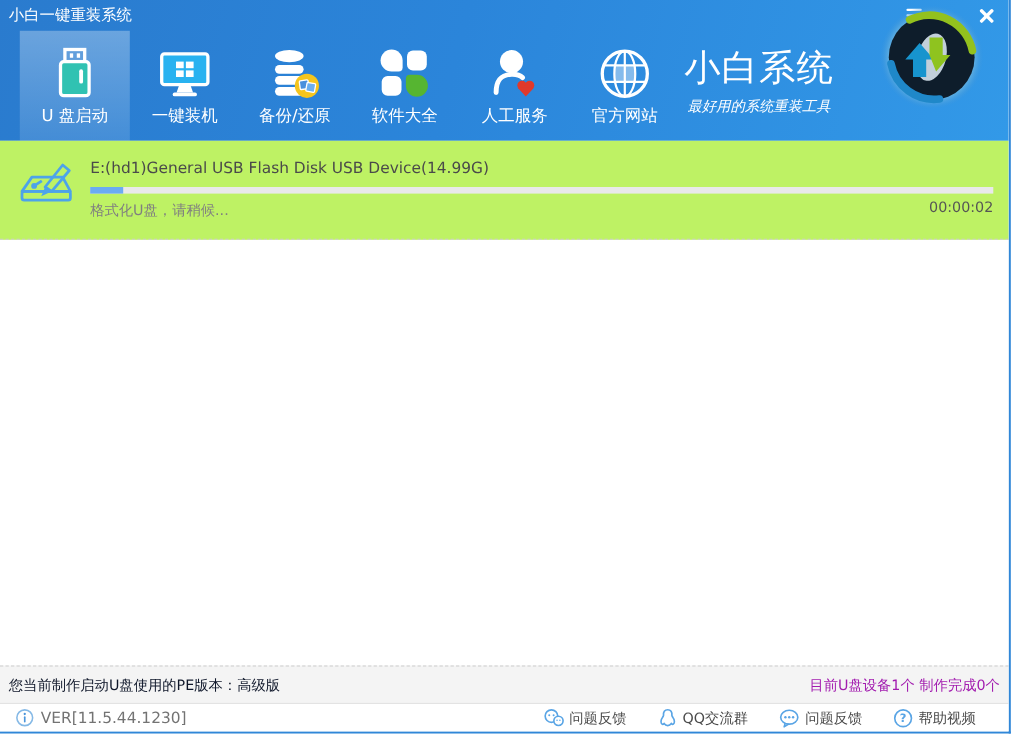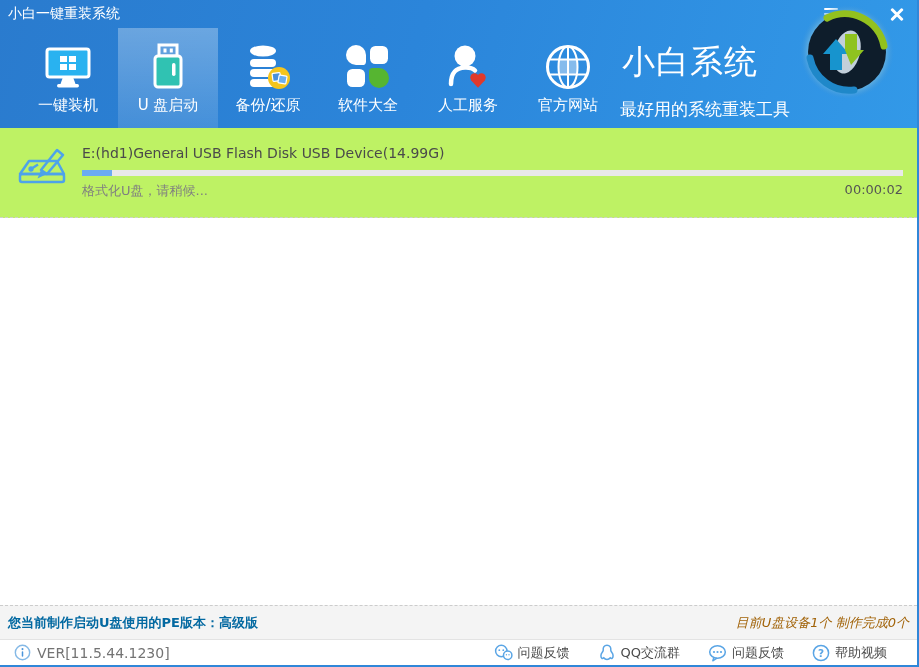--- a/index.html
+++ b/index.html
@@ -24,35 +24,35 @@
   .tab.active{ background:linear-gradient(180deg,rgba(255,255,255,.30),rgba(255,255,255,.12));}
   .icon-box{ width:50px; height:50px; position:relative; flex:0 0 50px;}
   .petal{ position:absolute; background:#fff;}
   .petal.tl{ left:3px; top:3px; width:20px; height:20px; border-radius:50% 50% 18% 50%;}
   .petal.tr{ left:27px; top:4px; width:18px; height:18px; border-radius:30%;}
   .petal.bl{ left:4px; top:27px; width:18px; height:18px; border-radius:30%;}
   .petal.br{ left:26px; top:26px; width:20px; height:20px; background:#56b531; border-radius:18% 50% 50% 50%;}
   
   .brand{ position:absolute; left:620px; top:40px; width:140px; text-align:center; color:#fff;}
   .brand-name{ font-size:33px; letter-spacing:1px; white-space:nowrap;}
-  .brand-slogan{ font-size:17px; margin-top:13px; white-space:nowrap;}
+  .brand-slogan{ font-size:13px; margin-top:3px; white-space:nowrap;font-style:italic;}
   .brand-logo{ position:absolute; left:799px; top:4px;}
   
   .progress-panel{ height:90px; flex:0 0 90px; position:relative; background:#bef264; border-bottom:1px dashed #cfcfcf;}
   .burn-icon{ position:absolute; left:14px; top:15px;}
   .device{ position:absolute; left:82px; top:17px; font-size:14px; color:#4a4a4a;}
   .bar-track{ position:absolute; left:82px; right:14px; top:42px; height:6px; background:#e9e9e9;}
   .bar-fill{ height:100%; background:#6babf2; width:0;}
   .p-status{ position:absolute; left:82px; top:54px; font-size:13px; color:#808080;}
   .elapsed{ position:absolute; right:14px; top:54px; font-size:13px; color:#555;}
   
   .content{ flex:1; background:#fff;}
   .statusbar{ flex:0 0 35px; background:#f4f4f4; border-top:1px dashed #cccccc; border-bottom:1px solid #e3e3e3;
     display:flex; align-items:center; justify-content:space-between; padding:0 8px; font-size:13px;}
-  .statusbar .left{ color:#0369a1;font-weight:bold;} .statusbar .right{ color:#a16207;font-style:italic;}
+  .statusbar .left{ color:#0f172a;} .statusbar .right{ color:#a21caf;}
   .footer{ flex:0 0 25px; background:#fff; display:flex; align-items:center; padding:0 30px 0 14px;}
   .version{ display:flex; align-items:center; gap:6px; color:#737373; font-size:14px;}
   .links{ margin-left:auto; display:flex; gap:28px;}
   .flink{ display:flex; align-items:center; gap:5px; font-size:13px; color:#4a4a4a; cursor:pointer; text-decoration:none;}
 </style>
 </head>
 <body>
 
 <div class="window">
 
@@ -70,46 +70,46 @@
           </div>
         <div class="ctrl">
             <div class="x a"></div>
             <div class="x b"></div>
           </div>
       </div>
     </div>
 
     <div class="tabs">
 
+      <div class="tab active">
+        <span class="icon-box">
+          <svg width="50" height="50" viewBox="0 0 50 50">
+            <rect x="16" y="3" width="18" height="11" fill="none" stroke="#fff" stroke-width="3"></rect>
+            <rect x="20.5" y="6.5" width="3" height="4" fill="#fff"></rect>
+            <rect x="26.8" y="6.5" width="3" height="4" fill="#fff"></rect>
+            <rect x="12" y="14" width="26" height="31" rx="3" fill="#30c2b2" stroke="#fff" stroke-width="3"></rect>
+            <rect x="29" y="21" width="3.5" height="13" rx="1.7" fill="#fff"></rect>
+          </svg>
+        </span>
+        <span>U 盘启动</span>
+      </div>
+
       <div class="tab">
         <span class="icon-box">
           <svg width="50" height="50" viewBox="0 0 50 50">
             <rect x="4" y="7" width="42" height="28" rx="2.5" fill="#29b2f0" stroke="#fff" stroke-width="3"></rect>
             <rect x="17" y="14" width="7" height="6" fill="#fff"></rect>
               <rect x="26" y="14" width="7" height="6" fill="#fff"></rect>
             <rect x="17" y="22" width="7" height="6" fill="#fff"></rect>
               <rect x="26" y="22" width="7" height="6" fill="#fff"></rect>
             <path d="M20 35 L30 35 L32.5 42 L17.5 42 Z" fill="#fff"></path>
             <rect x="14" y="42" width="22" height="3.5" rx="1.7" fill="#fff"></rect>
           </svg>
         </span>
         <span>一键装机</span>
-      </div>
-
-      <div class="tab active">
-        <span class="icon-box">
-          <svg width="50" height="50" viewBox="0 0 50 50">
-            <rect x="16" y="3" width="18" height="11" fill="none" stroke="#fff" stroke-width="3"></rect>
-            <rect x="20.5" y="6.5" width="3" height="4" fill="#fff"></rect>
-            <rect x="26.8" y="6.5" width="3" height="4" fill="#fff"></rect>
-            <rect x="12" y="14" width="26" height="31" rx="3" fill="#30c2b2" stroke="#fff" stroke-width="3"></rect>
-            <rect x="29" y="21" width="3.5" height="13" rx="1.7" fill="#fff"></rect>
-          </svg>
-        </span>
-        <span>U 盘启动</span>
       </div>
 
       <div class="tab">
         <span class="icon-box">
           <svg width="50" height="50" viewBox="0 0 50 50">
             <ellipse cx="20" cy="9" rx="13" ry="5.5" fill="#fff"></ellipse>
             <rect x="7" y="17" width="26" height="8" rx="4" fill="#fff"></rect>
             <rect x="7" y="27" width="26" height="8" rx="4" fill="#fff"></rect>
             <rect x="7" y="37" width="26" height="8" rx="4" fill="#fff"></rect>
             <circle cx="36" cy="36" r="11" fill="#f5c51d"></circle>

